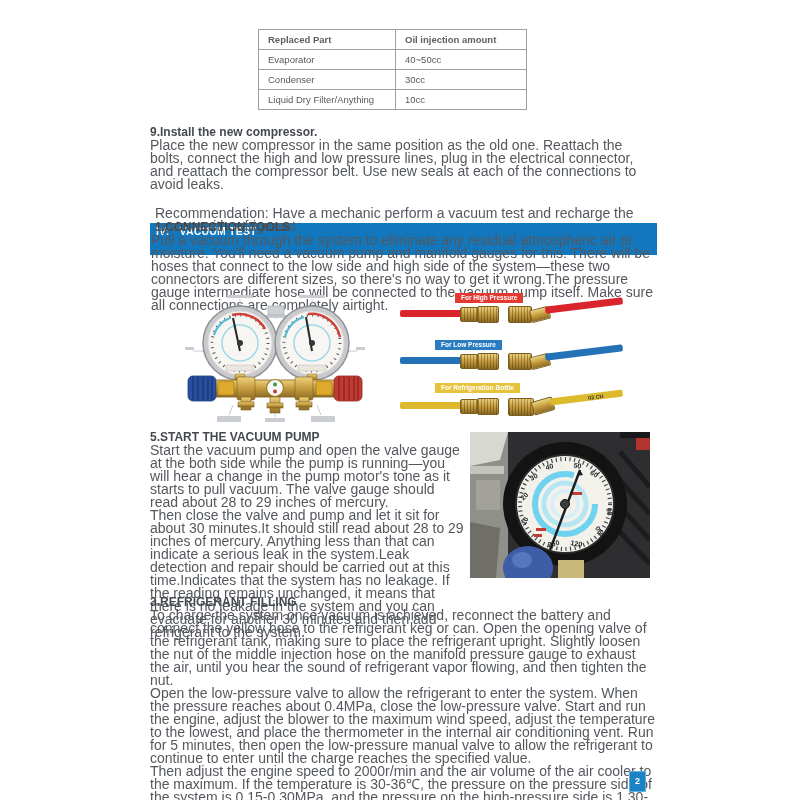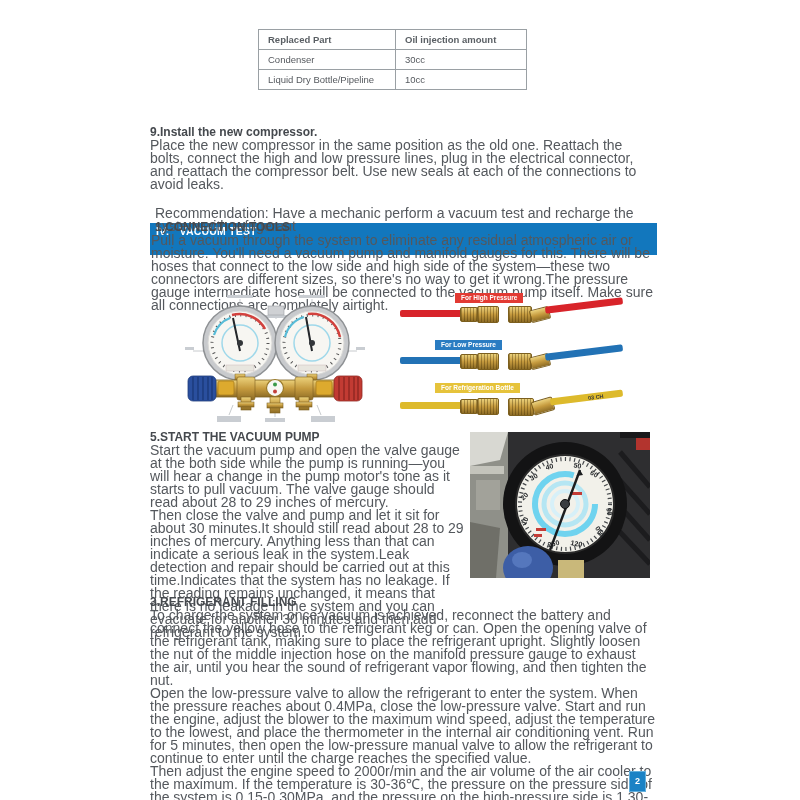--- a/index.html
+++ b/index.html
@@ -43,25 +43,29 @@
 
   <table class="oil abs" style="left:258px;top:29px;">
     <thead>
       <tr>
         <th class="c1">Replaced Part</th>
         <th class="c2">Oil injection amount</th>
       </tr>
     </thead>
     <tbody>
       <tr>
+        <td>Evaporator</td>
+        <td>40~50cc</td>
+      </tr>
+      <tr>
         <td>Condenser</td>
         <td>30cc</td>
       </tr>
       <tr>
-        <td>Liquid Dry Bottle/Pipeline</td>
+        <td>Liquid Dry Filter/Anything</td>
         <td>10cc</td>
       </tr>
     </tbody>
   </table>
 
   <div class="abs" style="left:150px;top:126px;width:507px;">
     <div class="h-bold">9.Install the new compressor.</div>
     <div class="body-txt">Place the new compressor in the same position as the old one. Reattach the bolts, connect the high and low pressure lines, plug in the electrical connector, and reattach the compressor belt. Use new seals at each of the connections to avoid leaks.</div>
   </div>
 

